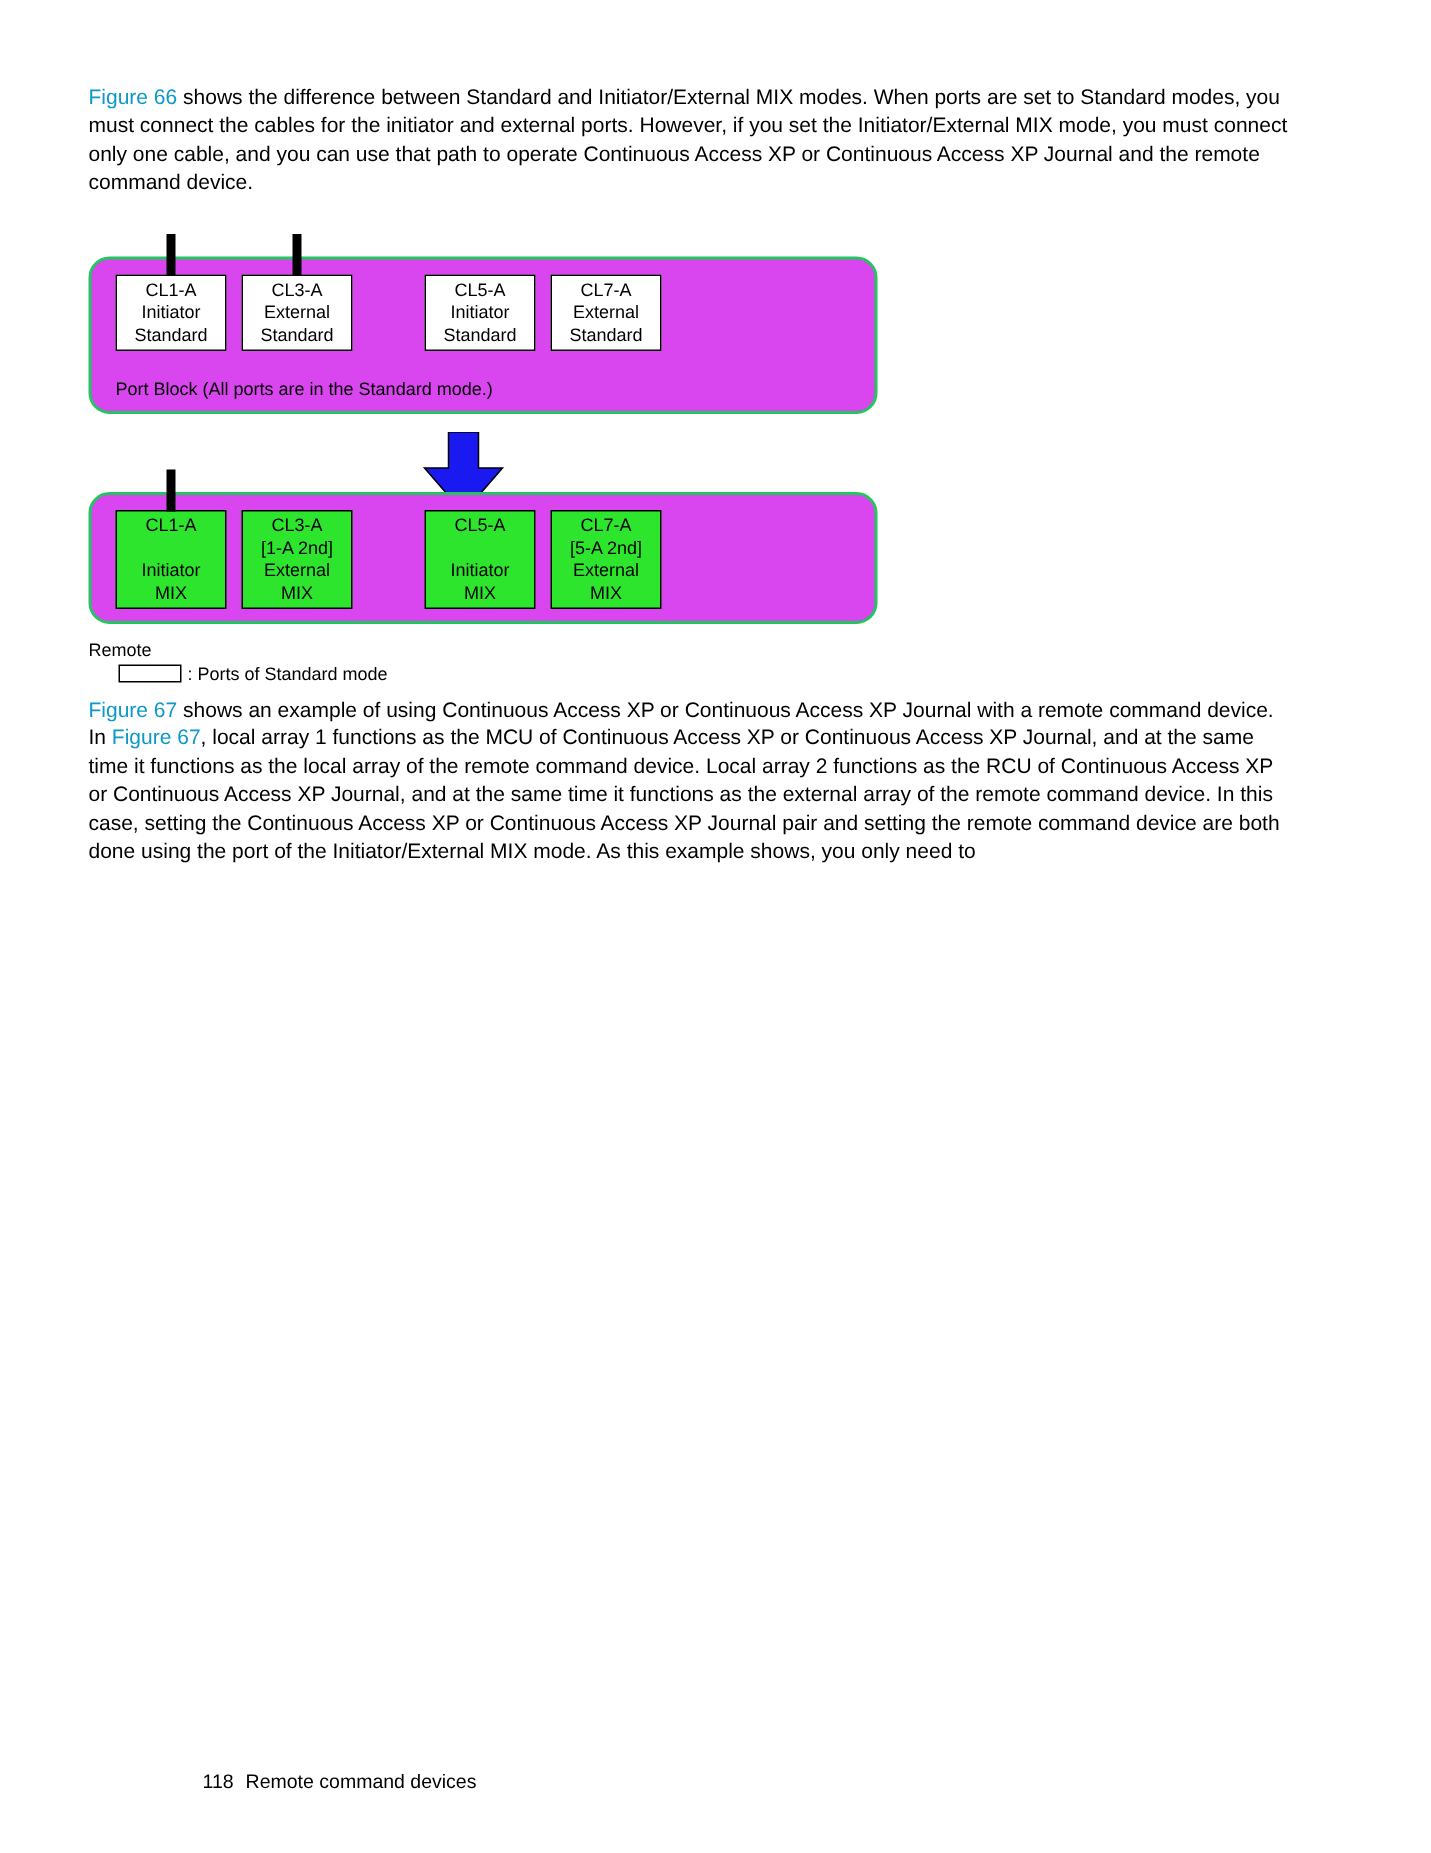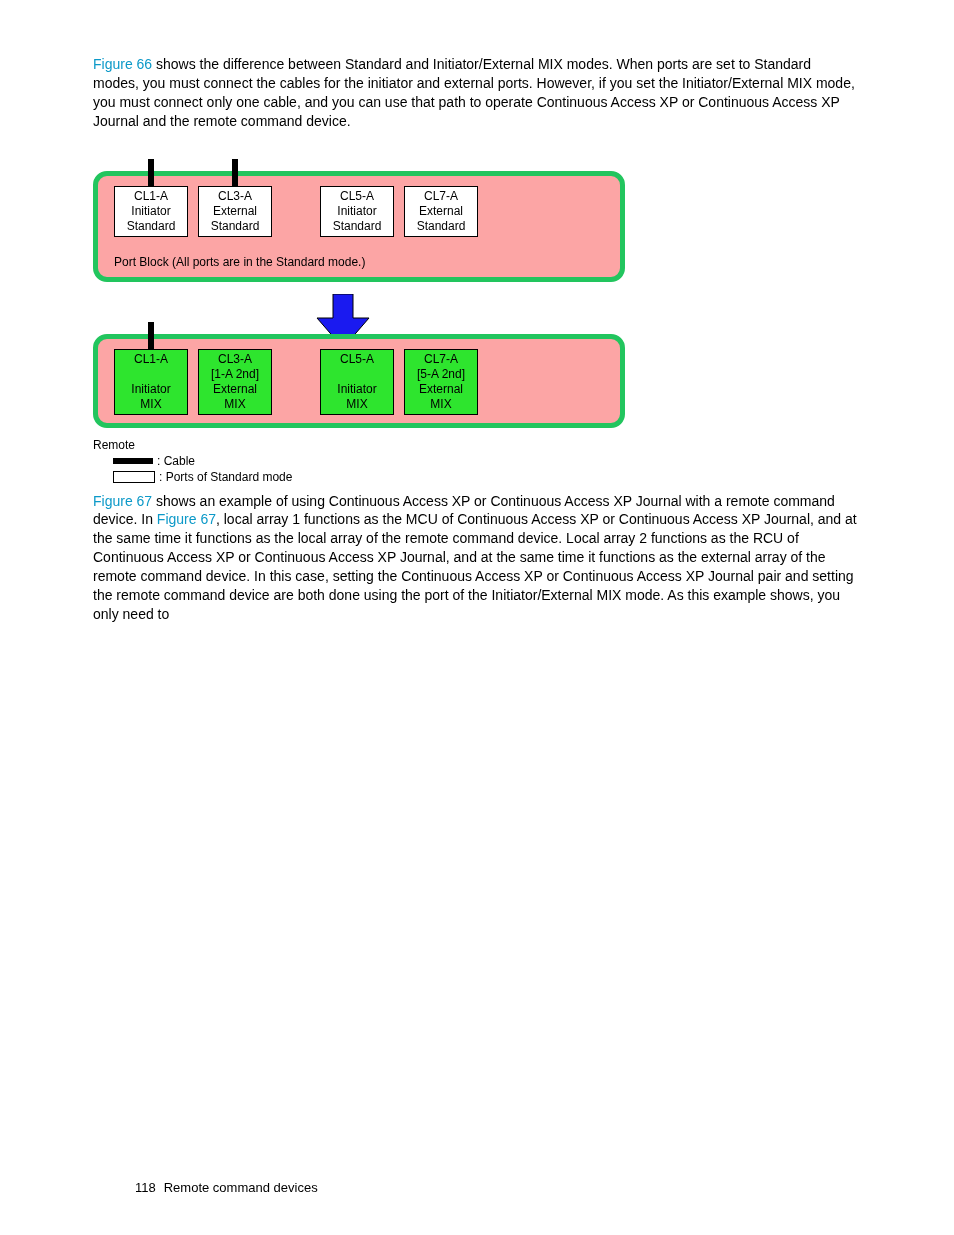--- a/index.html
+++ b/index.html
@@ -5,41 +5,41 @@
   body {
     font-family: Arial, Helvetica, sans-serif;
     font-size: 14px;
     color: #000;
     background: #fff;
     margin: 0;
     padding: 0;
     width: 954px;
   }
   .page {
-    padding: 55px 95px 30px 93px;
+    padding: 55px 95px 30px 59px;
     min-height: 1150px;
     position: relative;
   }
   p { margin: 0 0 12px 0; line-height: 1.35; }
   .link { color: #0c99c8; }
   .italic { font-style: italic; }
   .figure-caption { margin-top: 6px; margin-bottom: 14px; }
   .figure-caption .fig-label { color: #0c99c8; font-weight: bold; }
   .footer {
     position: absolute;
     bottom: 40px;
     left: 135px;
     font-size: 13px;
   }
   .footer .pagenum { margin-right: 8px; }
   .diagram-wrap { margin: 12px 0 8px 0; }
   .block-container {
-    border: 5px solid #22c55e;
+    border: 2px solid #22c55e;
     border-radius: 14px;
-    background: #fca5a5;
+    background: #d946ef;
     width: 490px;
     padding: 10px 16px 8px 16px;
     position: relative;
   }
   .ports-row {
     display: flex;
     gap: 10px;
     justify-content: flex-start;
   }
   .port-group { display: flex; gap: 10px; }
@@ -175,24 +175,20 @@
               <div>MIX</div>
             </div>
           </div>
       </div>
     </div>
 
     <div class="legend">
       <div>Remote</div>
       <div id="legend-items">
           <div class="legend-line">
-            <span class="legend-swatch black"></span>
-            <span>: Cable</span>
-          </div>
-          <div class="legend-line">
             <span class="legend-swatch white"></span>
             <span>: Ports of Standard mode</span>
           </div>
         </div>
     </div>
   </div>
 
 
   <p>
     <span class="link">Figure 67</span><span> shows an example of using Continuous Access XP or Continuous Access XP Journal with a remote command device. In </span><span class="link">Figure 67</span><span>, local array 1 functions as the MCU of Continuous Access XP or Continuous Access XP Journal, and at the same time it functions as the local array of the remote command device. Local array 2 functions as the RCU of Continuous Access XP or Continuous Access XP Journal, and at the same time it functions as the external array of the remote command device. In this case, setting the Continuous Access XP or Continuous Access XP Journal pair and setting the remote command device are both done using the port of the Initiator/External MIX mode. As this example shows, you only need to</span>

